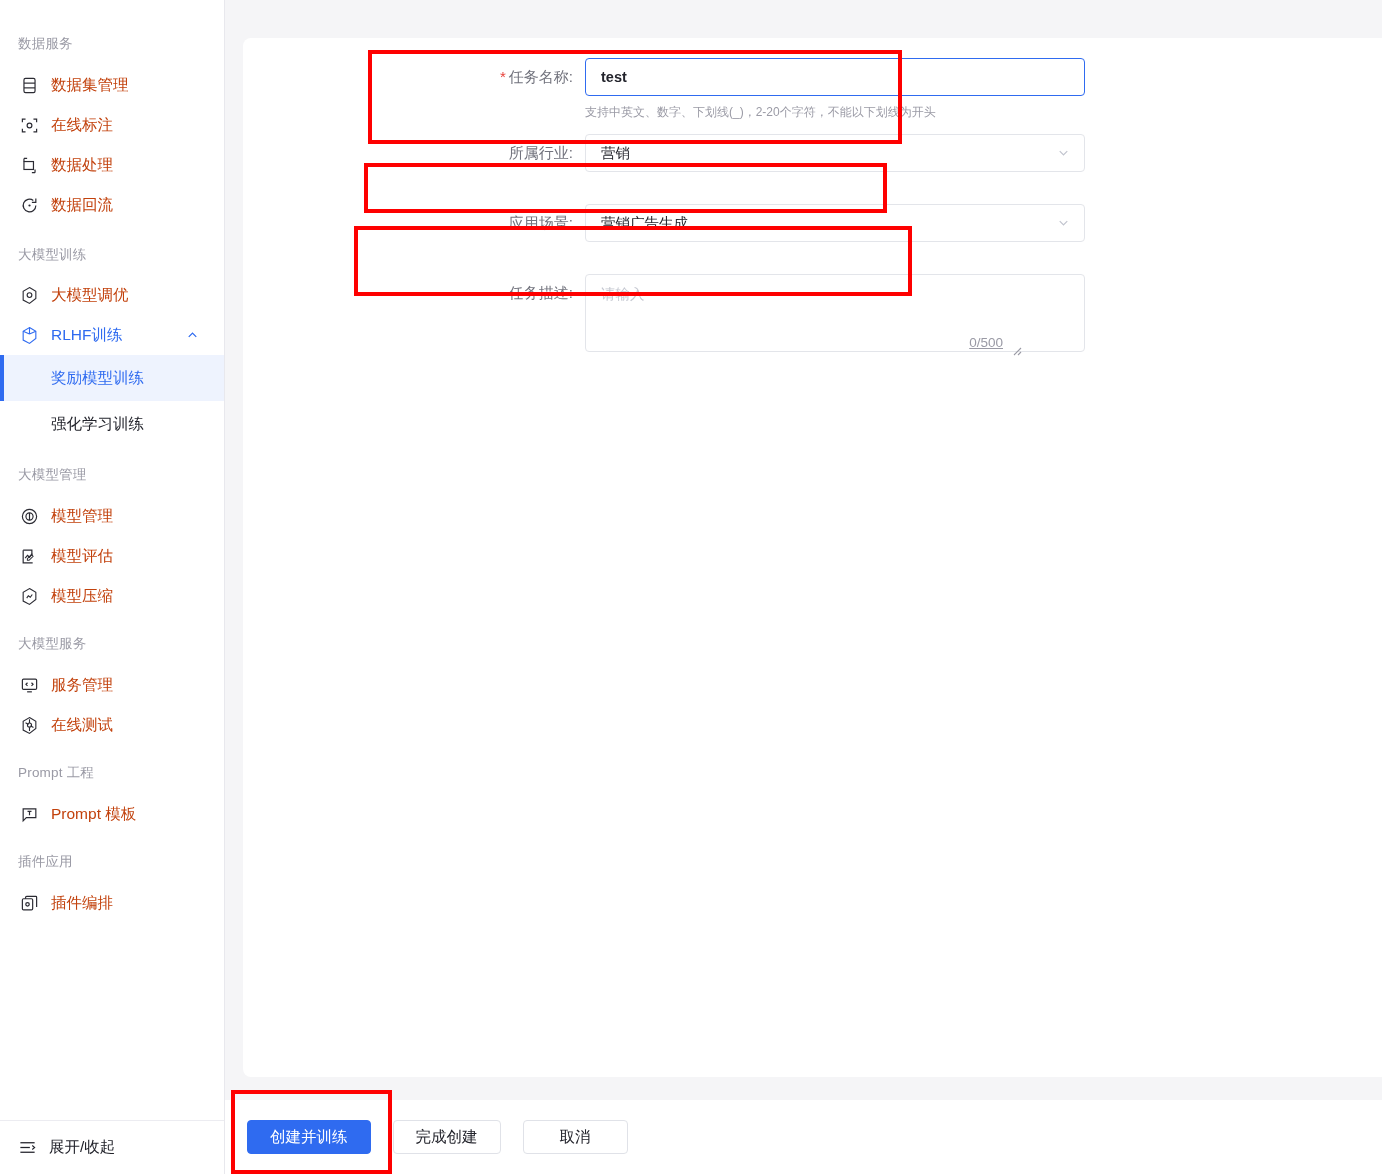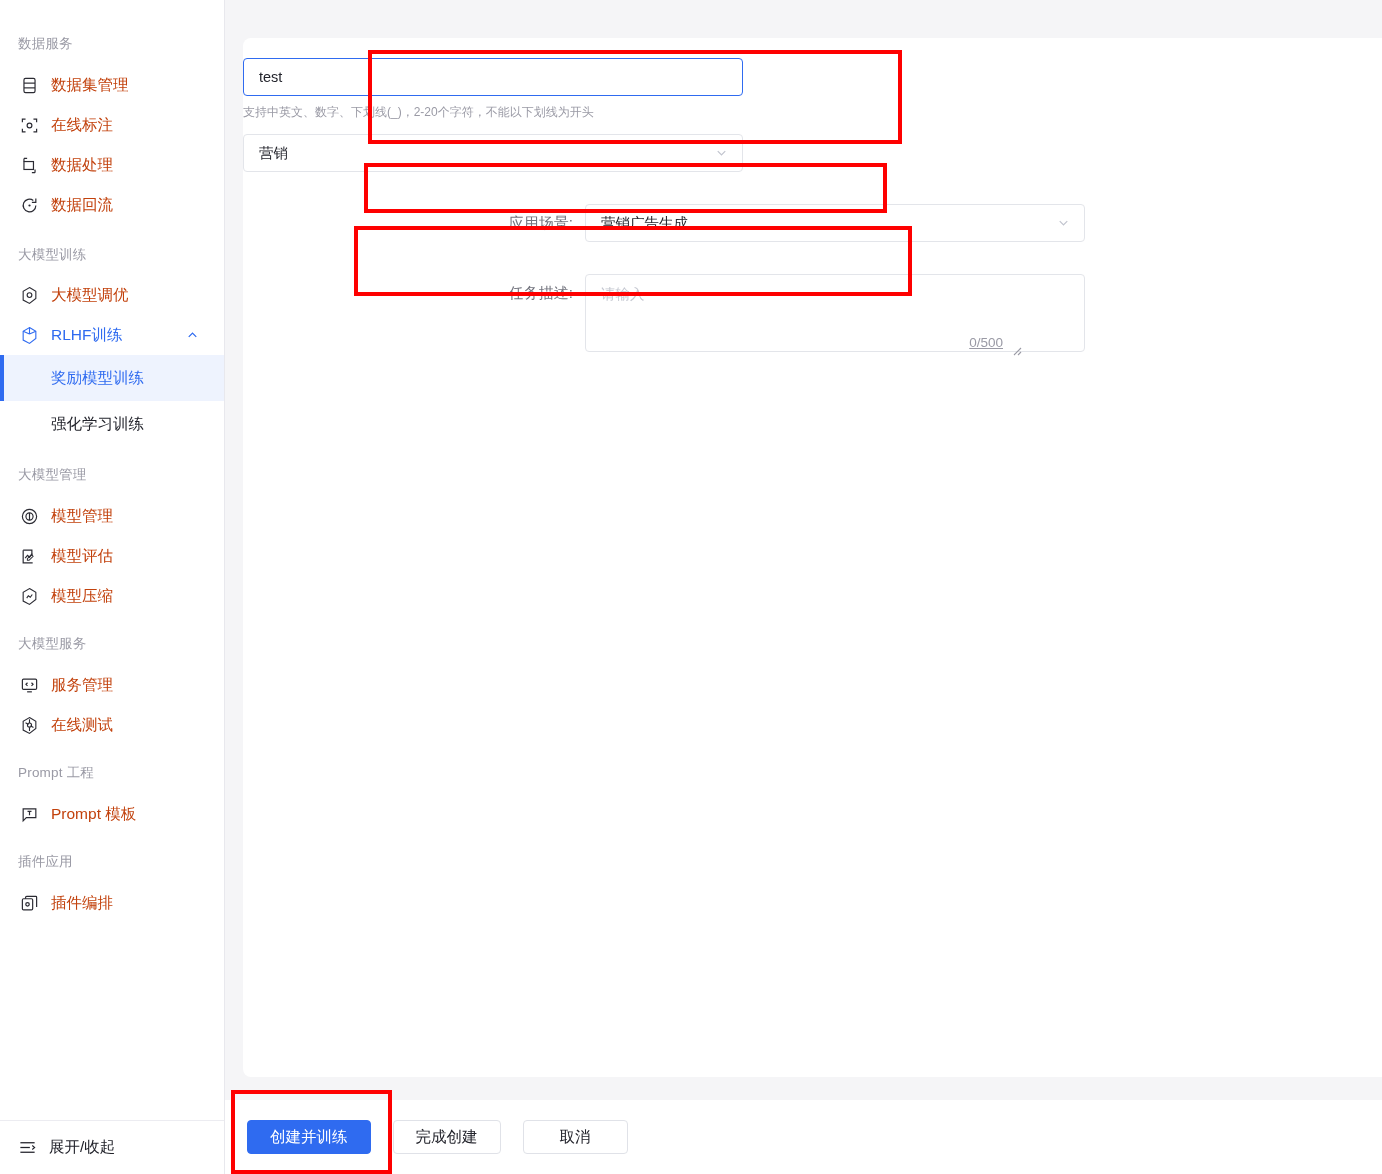--- a/index.html
+++ b/index.html
@@ -165,20 +165,21 @@
   .inp {
     width: 500px; height: 38px;
     border: 1px solid #dcdfe6;
     border-radius: 4px;
     background: #fff;
     font-size: 14.5px;
     color: #22232b;
     padding: 0 15px;
     outline: none;
     font-family: "Liberation Sans", sans-serif;
+    font-weight: bold;
   }
   .inp.focused {
     border-color: #2f6bf0;
   }
   .inp::placeholder { color: #bfc2cc; }
   .hint {
     font-size: 12px;
     color: #9a9aa5;
     line-height: 20px;
     padding-top: 6px;
@@ -491,27 +492,31 @@
     </div>
   </aside>
 
   <main class="main">
     <div class="page-bg"></div>
 
     <section class="card">
       <div class="form">
 
         <div class="form-row" style="margin-bottom:12px;">
+          <div class="form-label">
+            <span class="req">*</span><span>任务名称:</span>
+          </div>
           <div class="form-control">
             <input class="inp focused" type="text" value="test" style="">
             <div class="hint">支持中英文、数字、下划线(_)，2-20个字符，不能以下划线为开头</div>
           </div>
         </div>
 
         <div class="form-row" style="margin-bottom:32px;">
+          <div class="form-label">所属行业:</div>
           <div class="form-control">
             <div class="select">
               <span>营销</span>
               <span class="arrow">
                 <svg width="15" height="15" viewBox="0 0 24 24" fill="none" stroke="currentColor" stroke-width="2">
                   <polyline points="6,9 12,15 18,9"></polyline>
                 </svg>
               </span>
             </div>
           </div>

